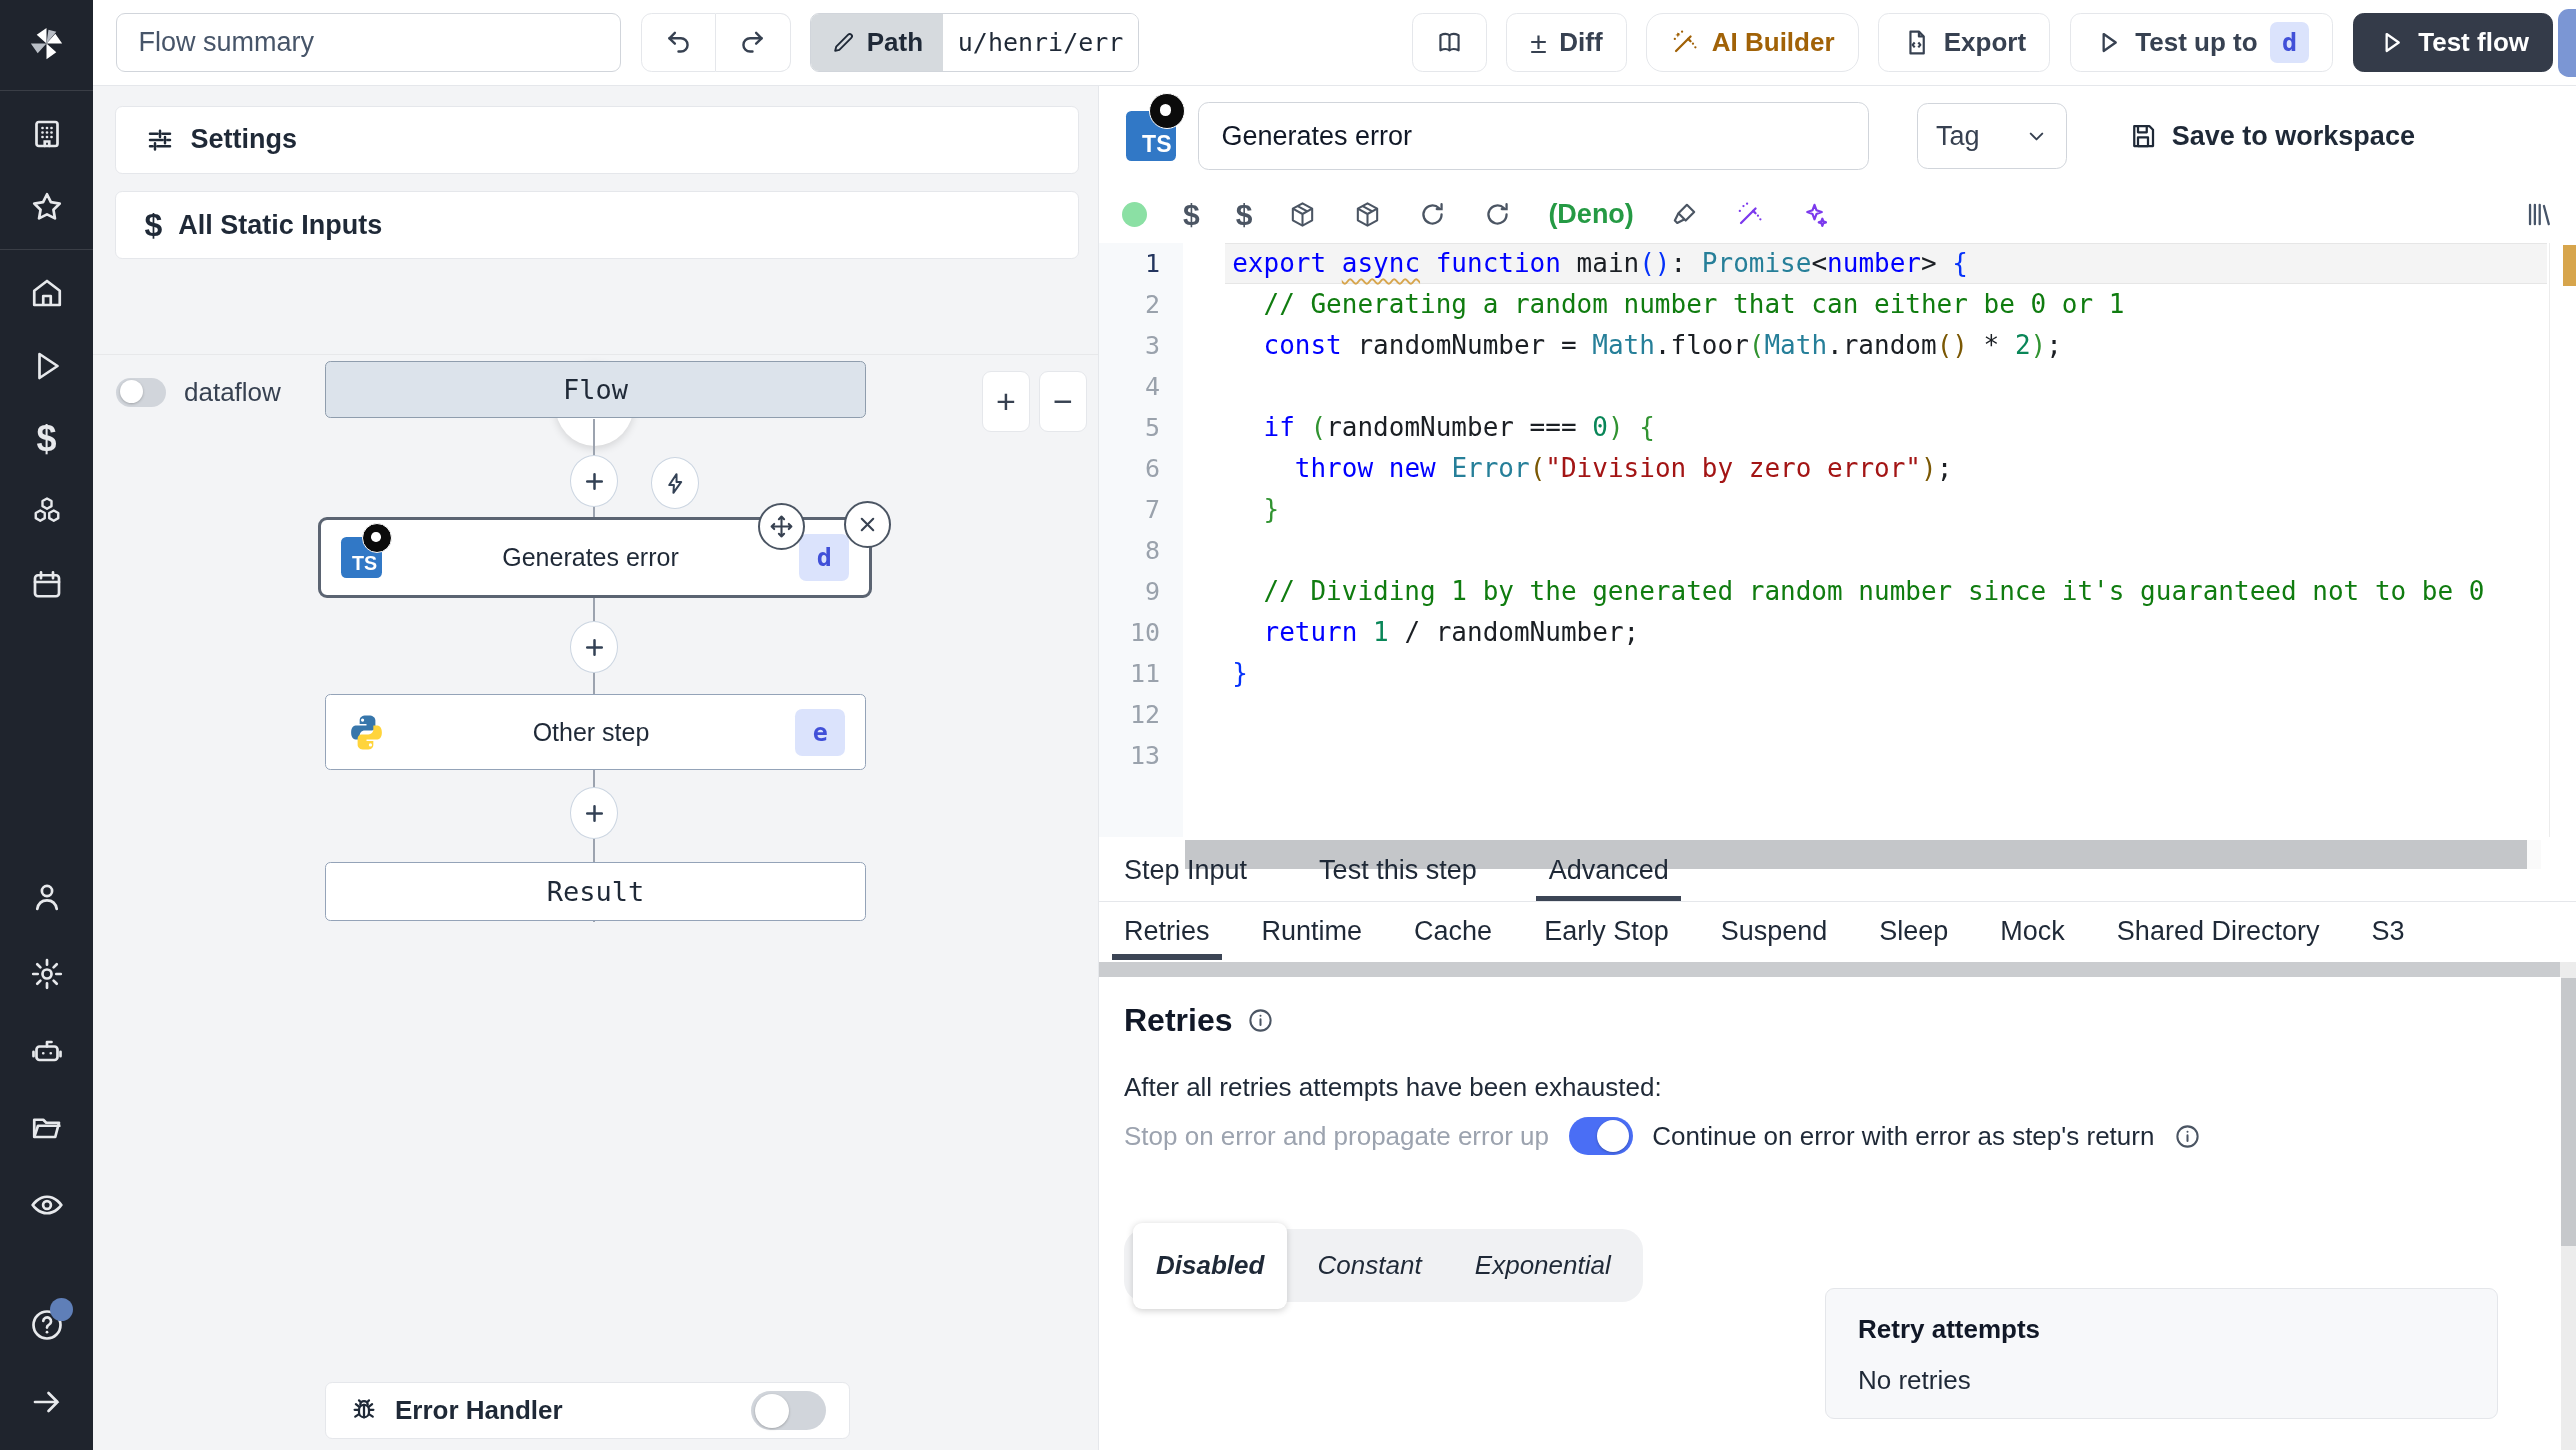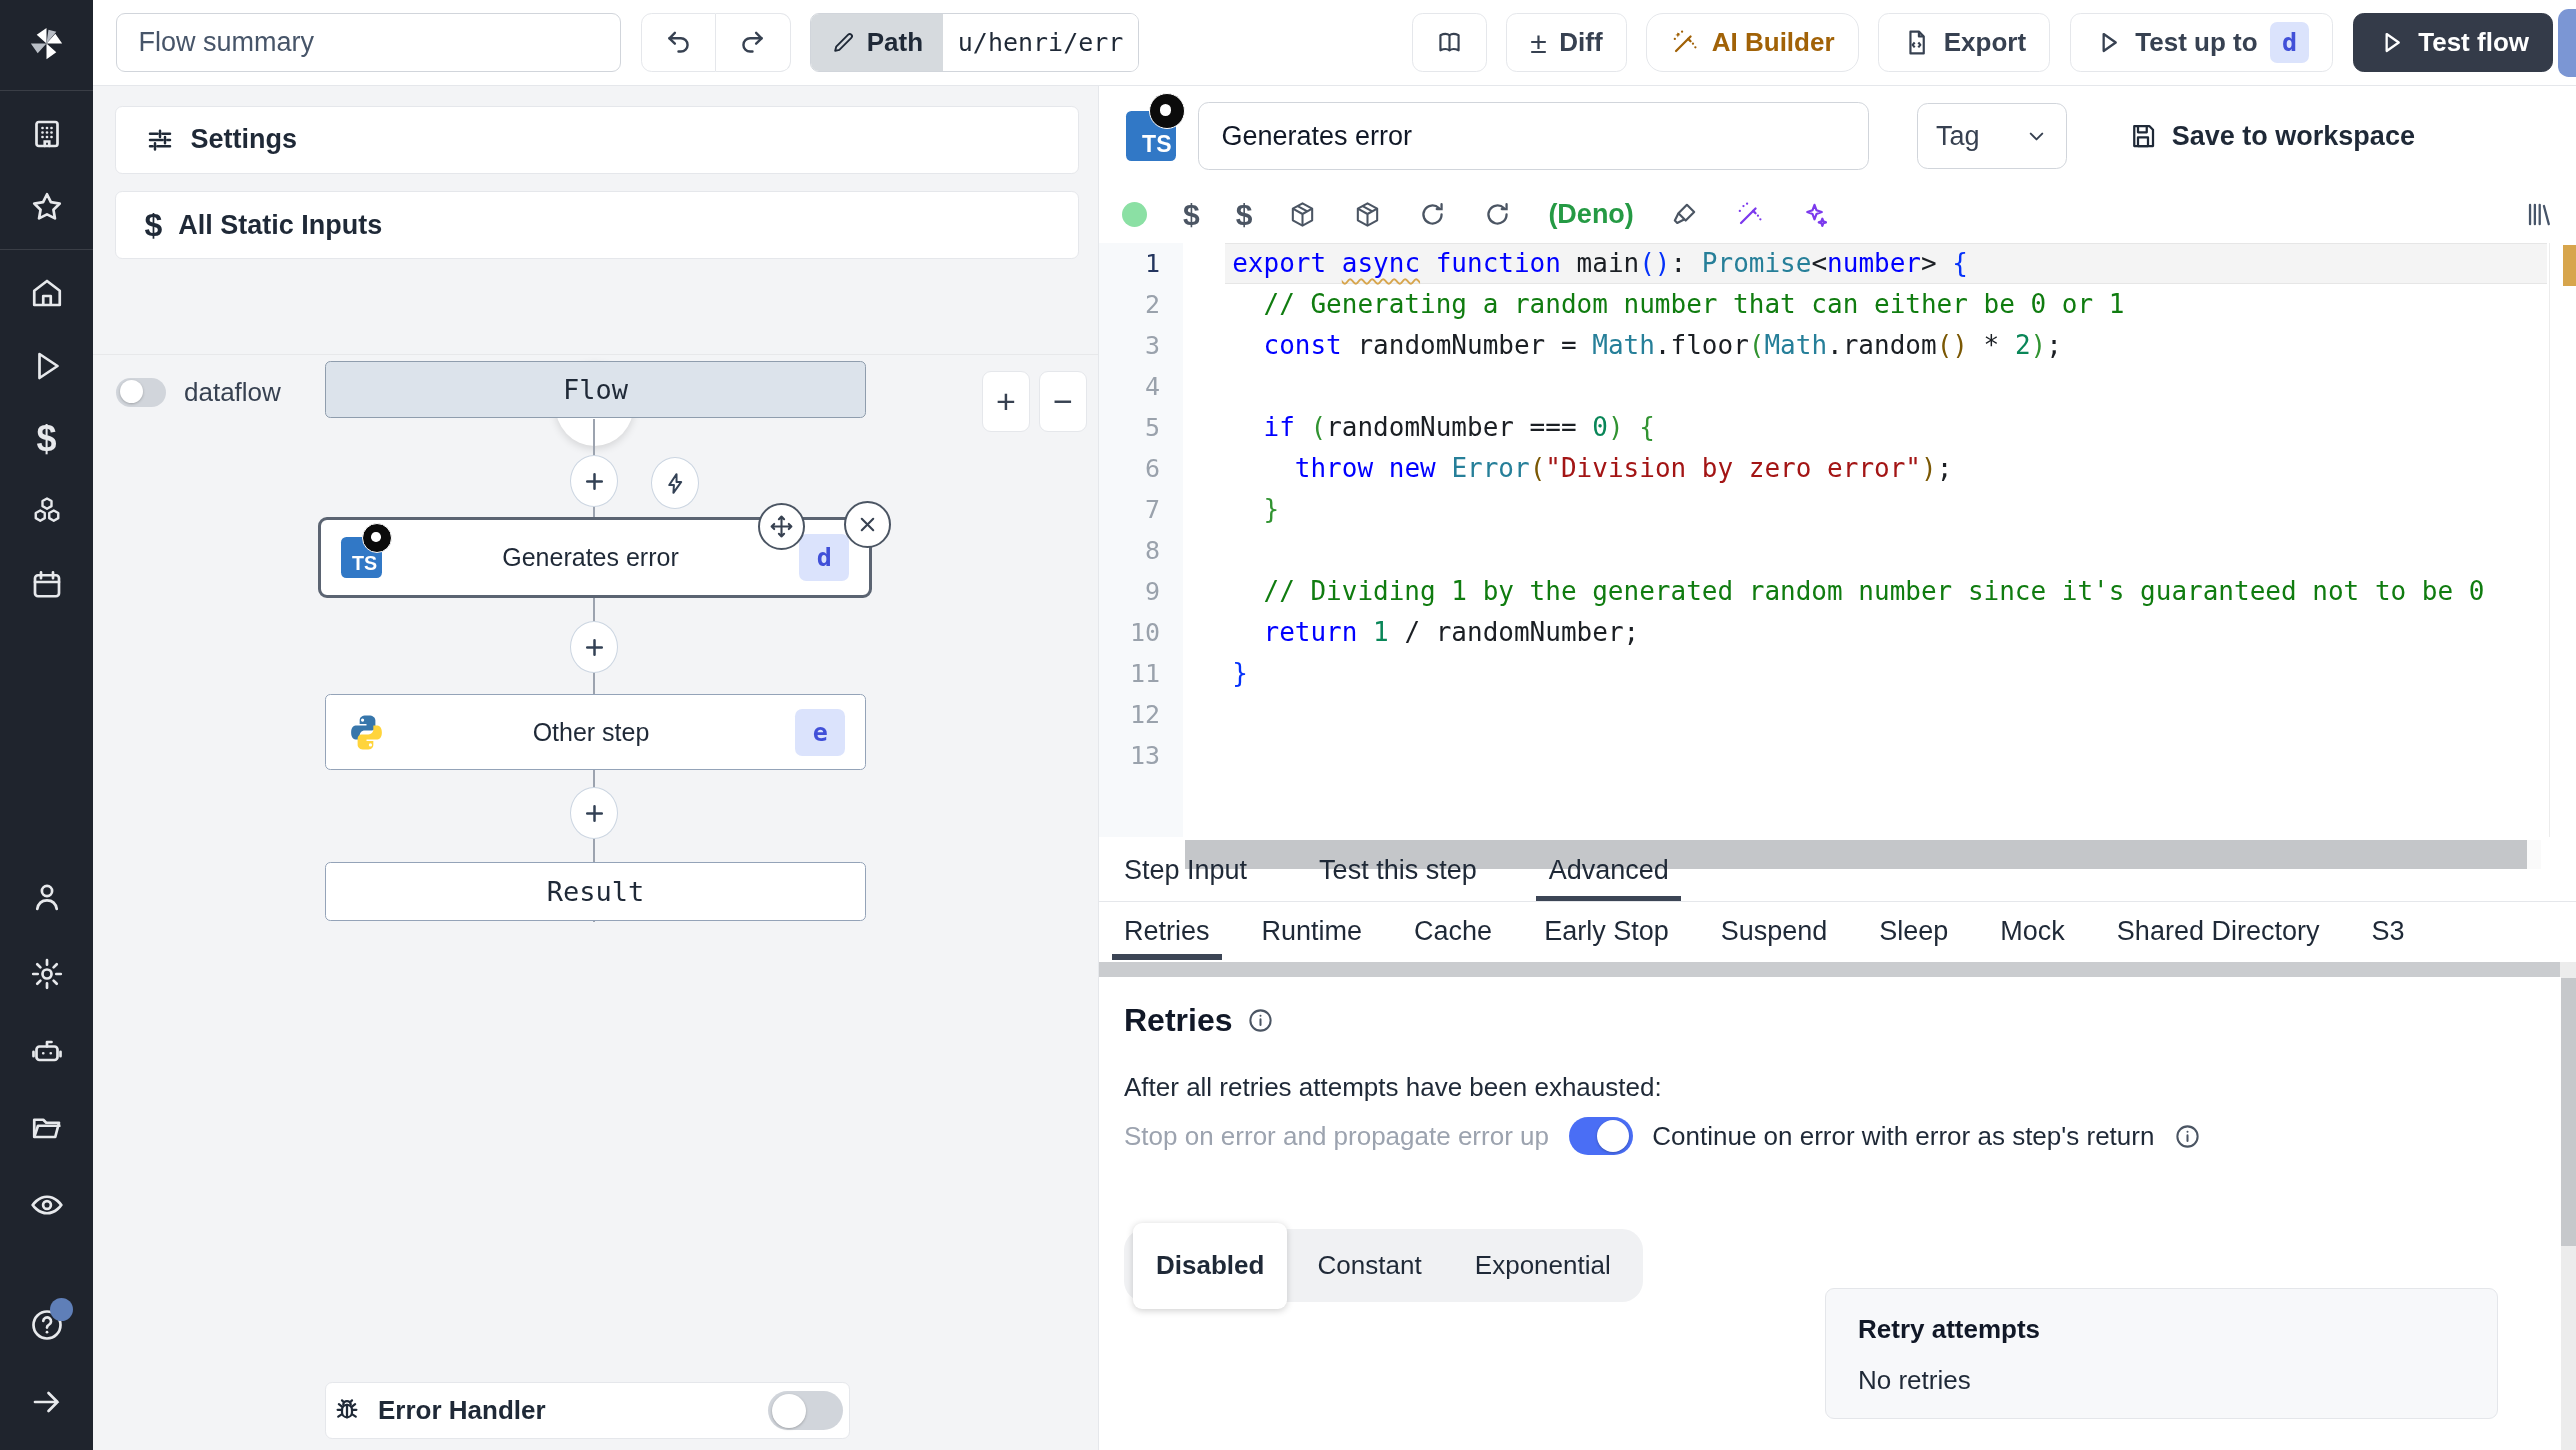--- a/index.html
+++ b/index.html
@@ -108,21 +108,21 @@
   .vscroll .thumb { position:absolute; left:0; top:16px; width:100%; height:268px; background:#c6c8cb; }
 
   
   #retries { position:absolute; left:0; top:891px; width:1462px; bottom:0; background:#fff; }
   .r-head { position:absolute; left:25px; top:25px; display:flex; align-items:center; gap:14.3px; }
   .r-title { font-size:32px; font-weight:bold; color:#111827; }
   .info-ic { width:27px; height:27px; color:#4b5563; cursor:pointer; }
   .r-para { position:absolute; left:25px; top:95px; font-size:26px; color:#1f2937; }
   .r-toggle-row { position:absolute; left:25px; top:140px; display:flex; align-items:center; gap:19.7px; font-size:26px; }
   .muted { color:#9ca3af; }
-  .r-seg { position:absolute; left:25px; top:252px; background:#f0f1f3; border-radius:21px; height:73px; display:flex; align-items:center; padding:0 9px; gap:7.2px; }
+  .r-seg { position:absolute; left:25px; top:252px; background:#f0f1f3; border-radius:21px; height:73px; display:flex; align-items:center; padding:0 9px; gap:7.2px;font-style:italic; }
   .seg-item { font-size:26px; color:#1f2937; padding:0 23px; height:73px; display:flex; align-items:center; cursor:pointer; }
   .seg-item.active { background:#fff; border-radius:9px; height:86px; box-shadow:0 1.8px 7.2px rgba(0,0,0,.18); font-weight:600; }
   .r-card { position:absolute; left:726px; top:311px; width:673px; height:131px; background:#f7f8fa; border:0.9px solid #e4e6ea; border-radius:9px; padding:25px 32px; }
   .r-card-label { font-size:26px; font-weight:600; color:#111827; }
   .r-card-value { font-size:26px; color:#1f2937; margin-top:19.7px; }
 </style>
 </head>
 <body>
 
 <div id="app">
@@ -389,21 +389,21 @@
     <div class="gcircle" style="left:477px;top:701px">
         <svg viewBox="0 0 24 24" fill="none" stroke="currentColor" stroke-width="2.4" stroke-linecap="round">
           <path d="M12 5v14M5 12h14"></path>
         </svg>
       </div>
 
     <div class="node node-io" style="left:232px;top:776px;width:541px;height:59px">
         <span>Result</span>
       </div>
 
-    <div class="card" style="left:232px;top:1296px;width:525px;height:57px;padding:0 6px;border-radius:7.2px">
+    <div class="card" style="left:232px;top:1296px;width:525px;height:57px;padding:0 23px;border-radius:7.2px">
       <svg viewBox="0 0 24 24" fill="none" stroke="currentColor" stroke-width="1.8" stroke-linecap="round">
           <path d="M9 7a3 3 0 0 1 6 0"></path>
           <rect x="8" y="7" width="8" height="10" rx="4"></rect>
           <path d="M12 7v10M8 11H4.5M8 14.5L5 16.5M8 8.5L5.5 6.5M16 11h3.5M16 14.5l3 2M16 8.5l2.5-2M9.5 5L8 3.5M14.5 5L16 3.5"></path>
         </svg>
       <span style="font-size:26px">Error Handler</span>
       <span style="flex:1"></span>
       <div class="toggle" style="width:75px;height:39px">
           <div class="knob" style="width:34px;height:34px"></div>
         </div>

